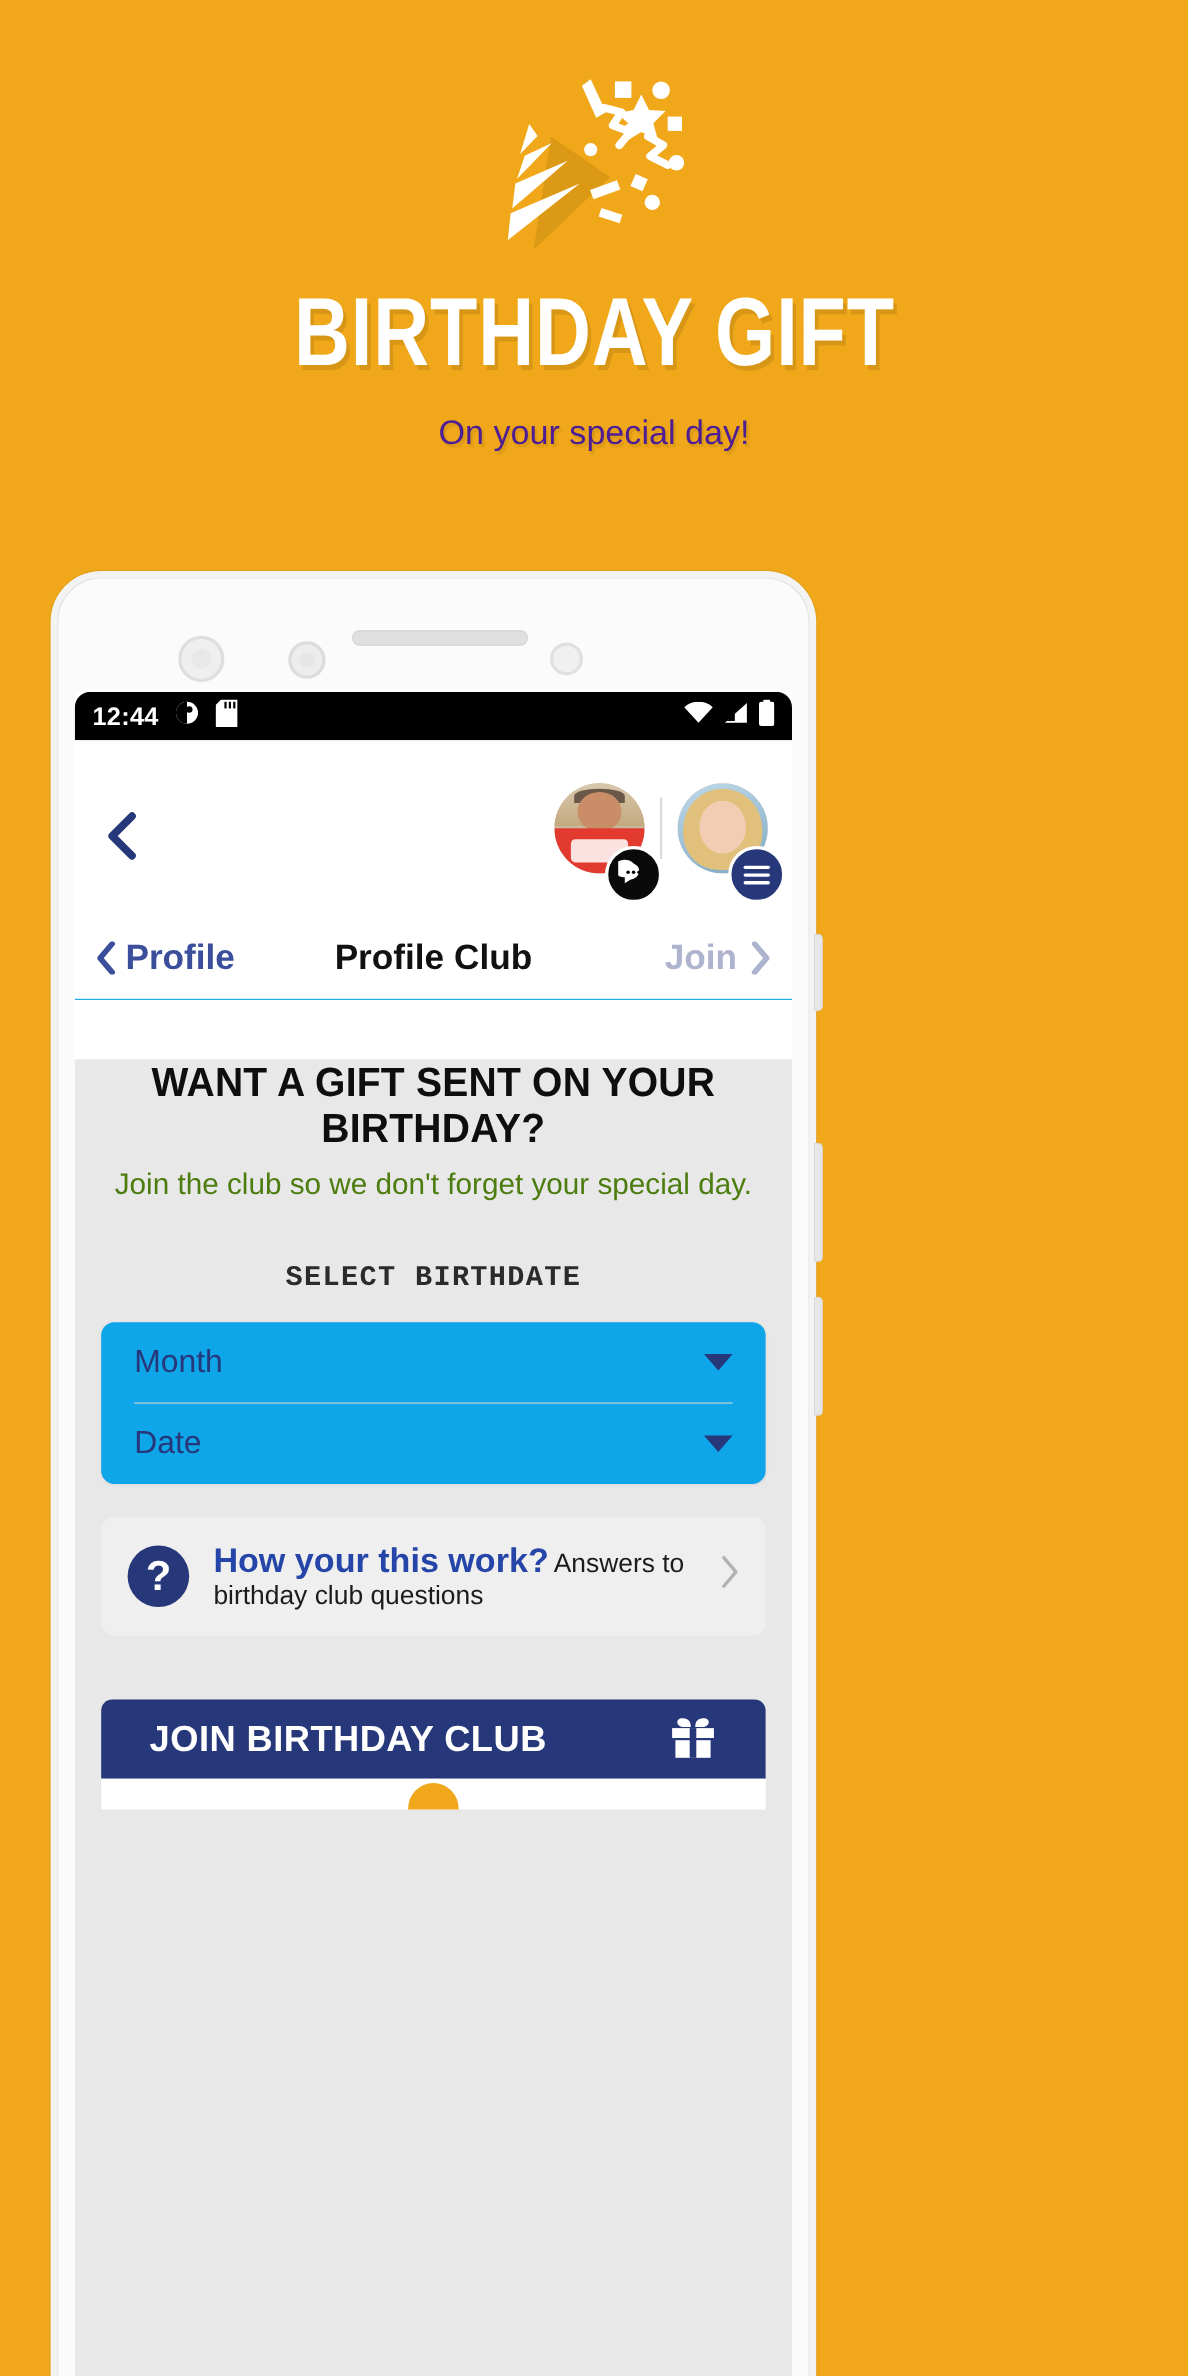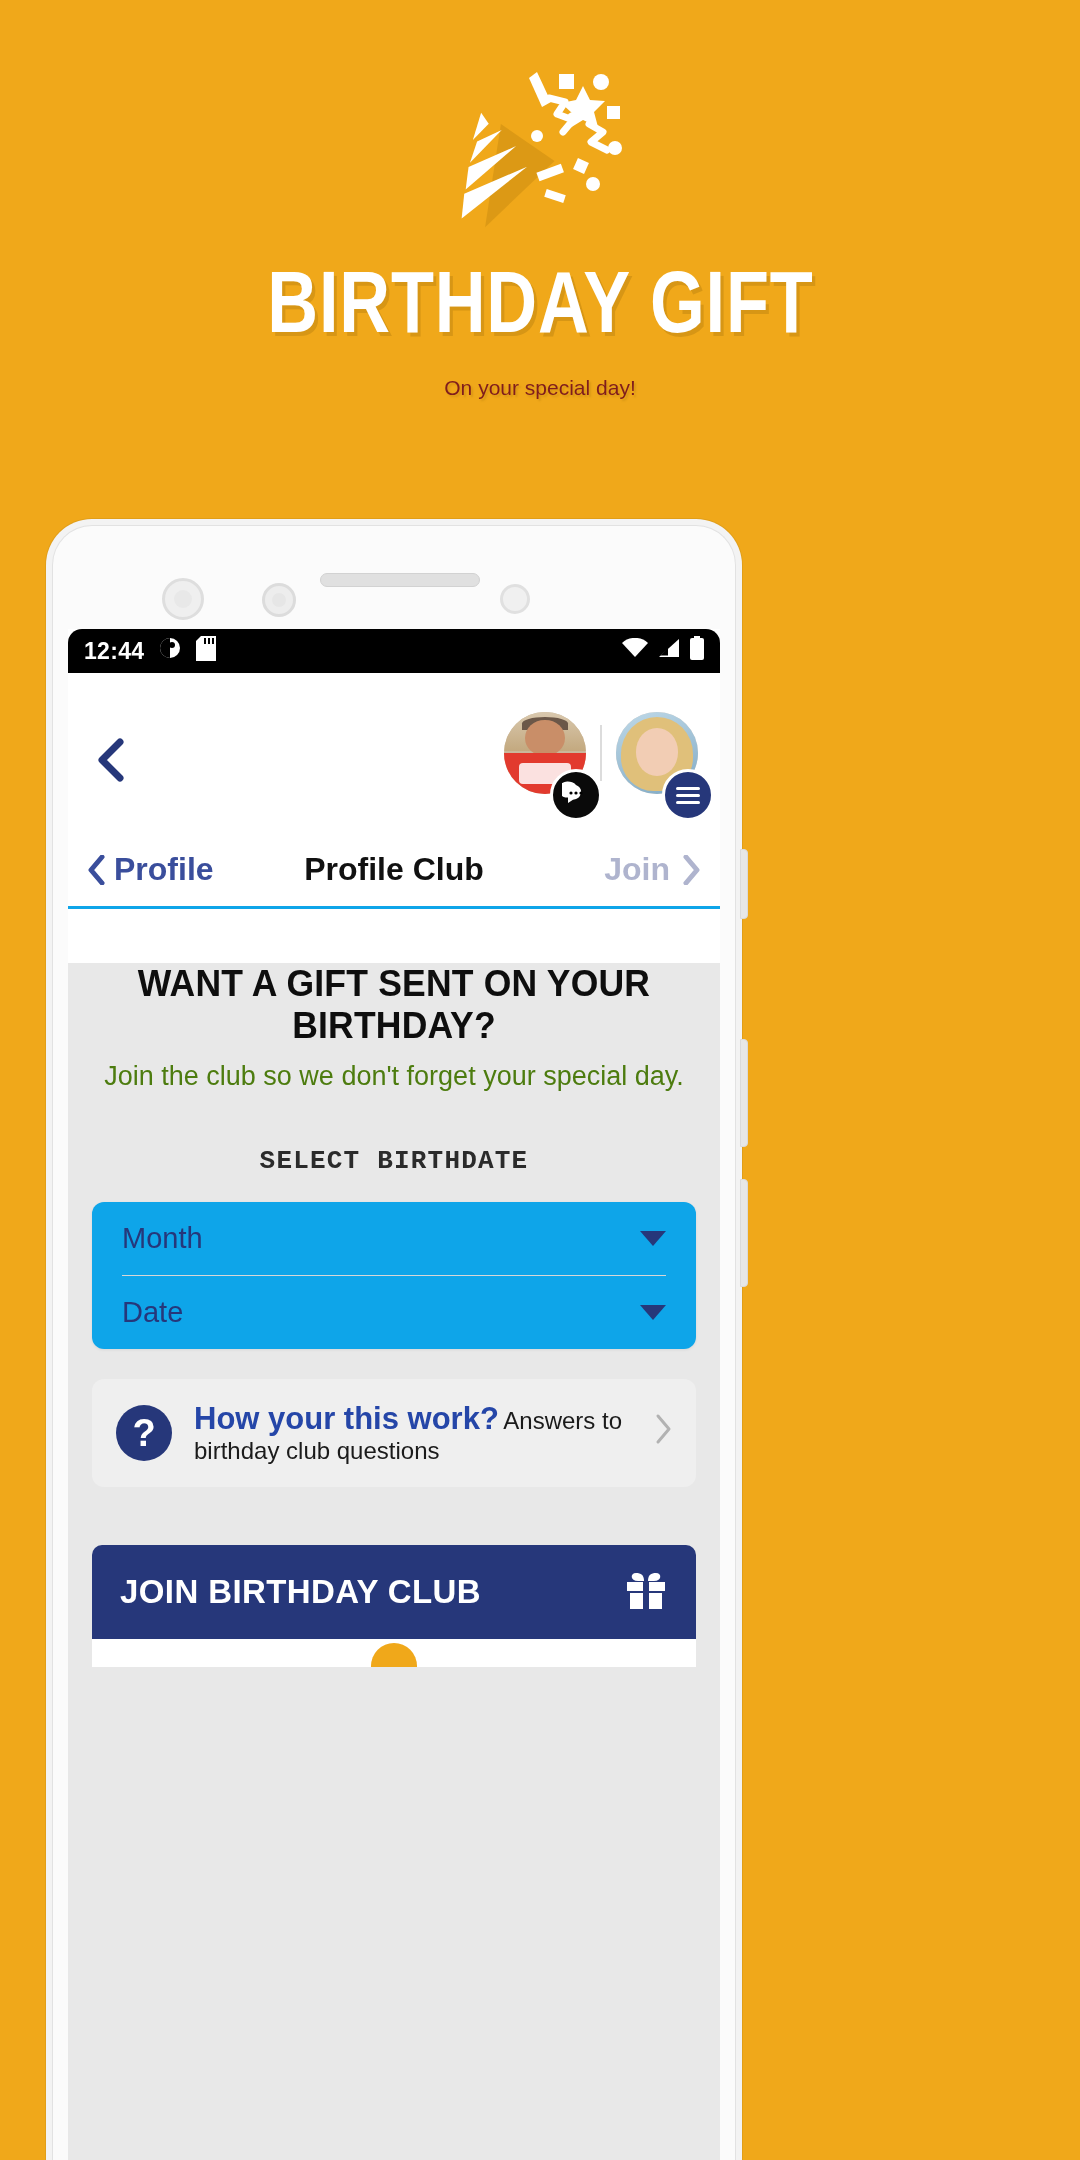--- a/index.html
+++ b/index.html
@@ -26,22 +26,22 @@
     font-size:88px;
     letter-spacing:1px;
     color:#FFFFFF;
     line-height:1;
     transform:scaleX(0.80);
     text-shadow:4px 4px 0 rgba(160,110,10,0.30);
     white-space:nowrap;
   }
   .promo-sub {
     margin-top:30px;
-    font-size:21px;
-    color:#7f1d1d;
+    font-size:31px;
+    color:#4c1d95;
     text-shadow:2px 2px 2px rgba(160,110,10,0.30);
   }
 
   
   .phone {
     position:absolute;
     left:46px; top:519px;
     width:696px; height:1700px;
     background:#F3F3F3;
     border-radius:46px 46px 0 0;
@@ -144,21 +144,21 @@
     position:absolute; width:52px; height:52px; border-radius:50%;
     background:#26377A; display:flex; align-items:center; justify-content:center;
     right:6px; top:96px; border:3px solid #fff;
   }
   .menu-badge .bars { width:24px; }
   .menu-badge .bars i { display:block; height:3px; background:#fff; margin:4px 0; border-radius:2px; }
 
   
   .navrow {
     height:76px; background:#fff; display:flex; align-items:center;
-    padding:0 20px; position:relative; border-bottom:3px solid #0ea5e9;
+    padding:0 20px; position:relative; border-bottom:1px solid #0ea5e9;
   }
   .nav-left {
     display:flex; align-items:center; gap:8px;
     color:#3A4E9C; font-size:32px; font-weight:bold;
     font-family:"Liberation Sans Narrow","Liberation Sans",sans-serif;
   }
   .nav-title {
     position:absolute; left:0; right:0; text-align:center;
     font-size:32px; font-weight:bold; color:#111;
     font-family:"Liberation Sans Narrow","Liberation Sans",sans-serif;
@@ -217,21 +217,21 @@
   }
   .help-text .h1 {
     font-family:"Liberation Sans Narrow","Liberation Sans",sans-serif;
     font-weight:bold; font-size:31px; color:#2546A8; line-height:1.15;
   }
   .help-text .h2 { font-size:24px; color:#1B1B1B; margin-top:5px; }
   .help-chev { margin-left:auto; color:#B2B2B2; font-size:34px; }
 
   .join-btn {
     margin:58px 24px 0 24px; background:#26377A; border-radius:10px 10px 0 0;
-    height:94px; display:flex; align-items:center; padding:0 28px;
+    height:72px; display:flex; align-items:center; padding:0 44px;
     cursor:pointer;
   }
   .join-btn .jlabel {
     color:#fff; font-family:"Liberation Sans Narrow","Liberation Sans",sans-serif;
     font-weight:bold; font-size:33px; letter-spacing:0.4px;
   }
   .join-btn .gift { margin-left:auto; }
 
   .sub-strip {
     margin:0 24px; height:28px; background:#fff;

